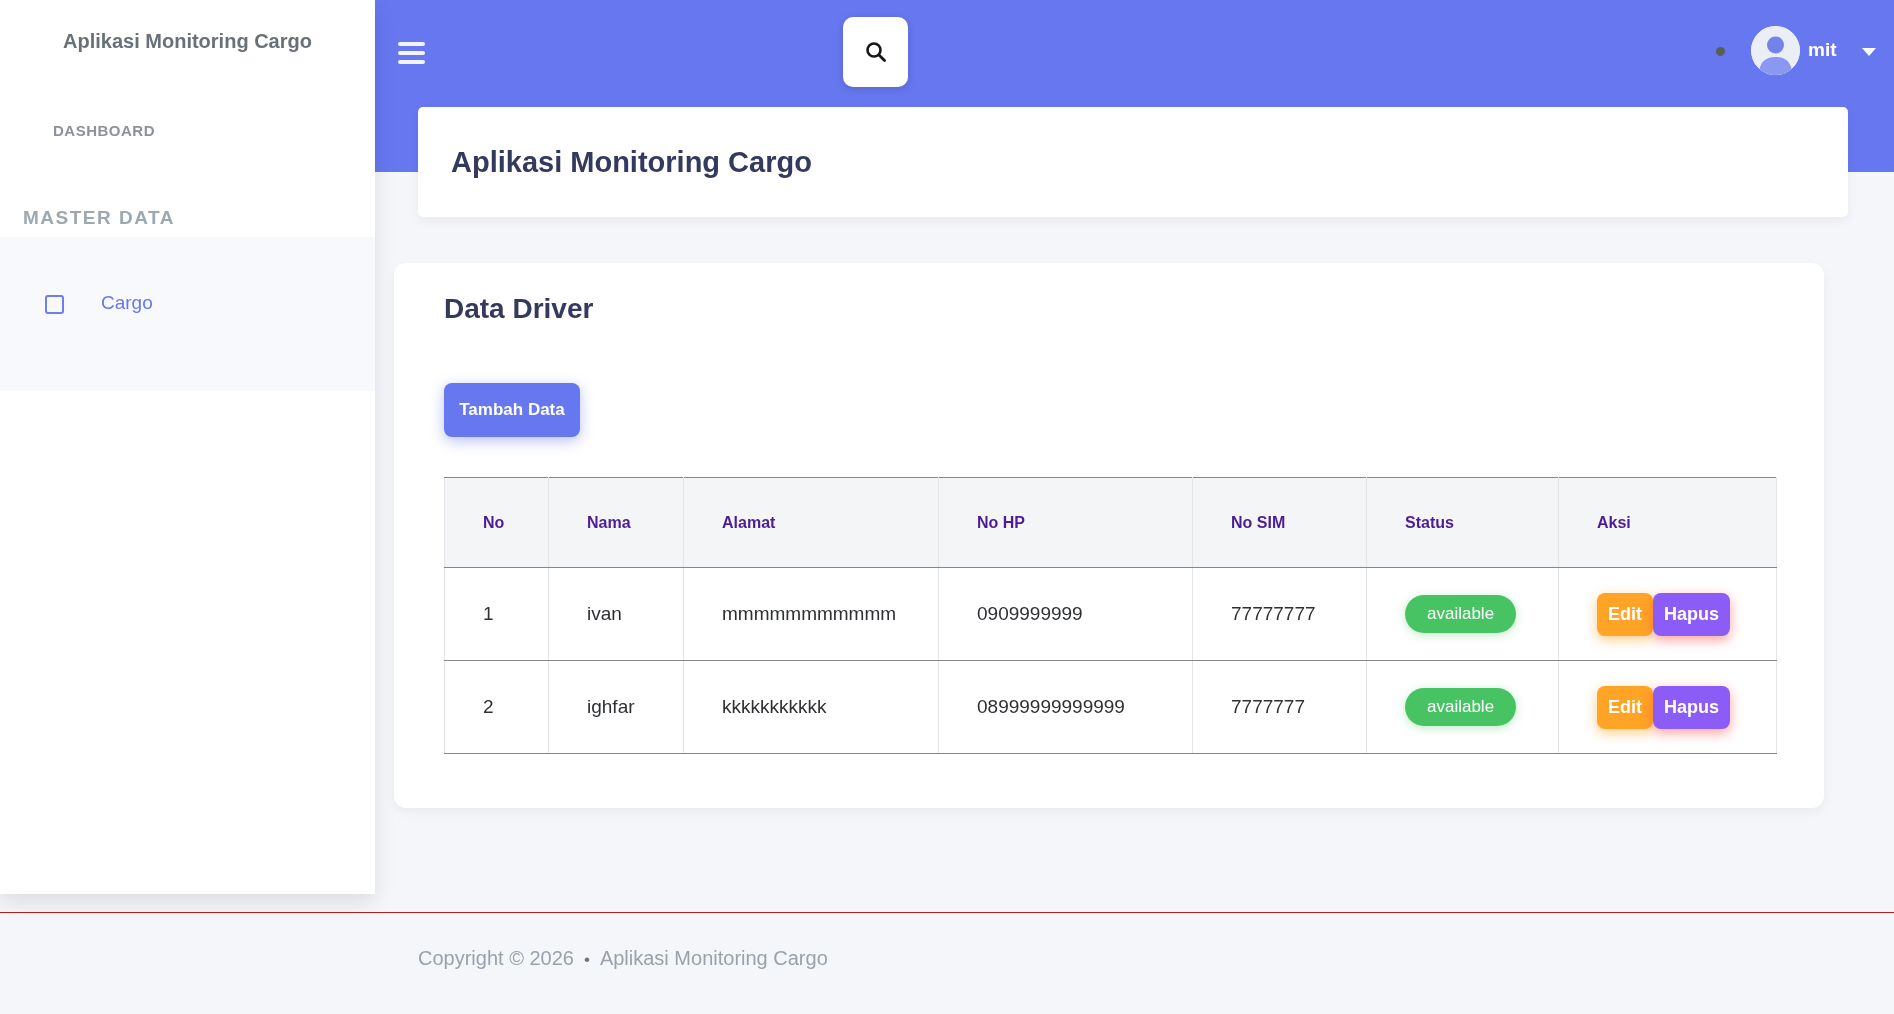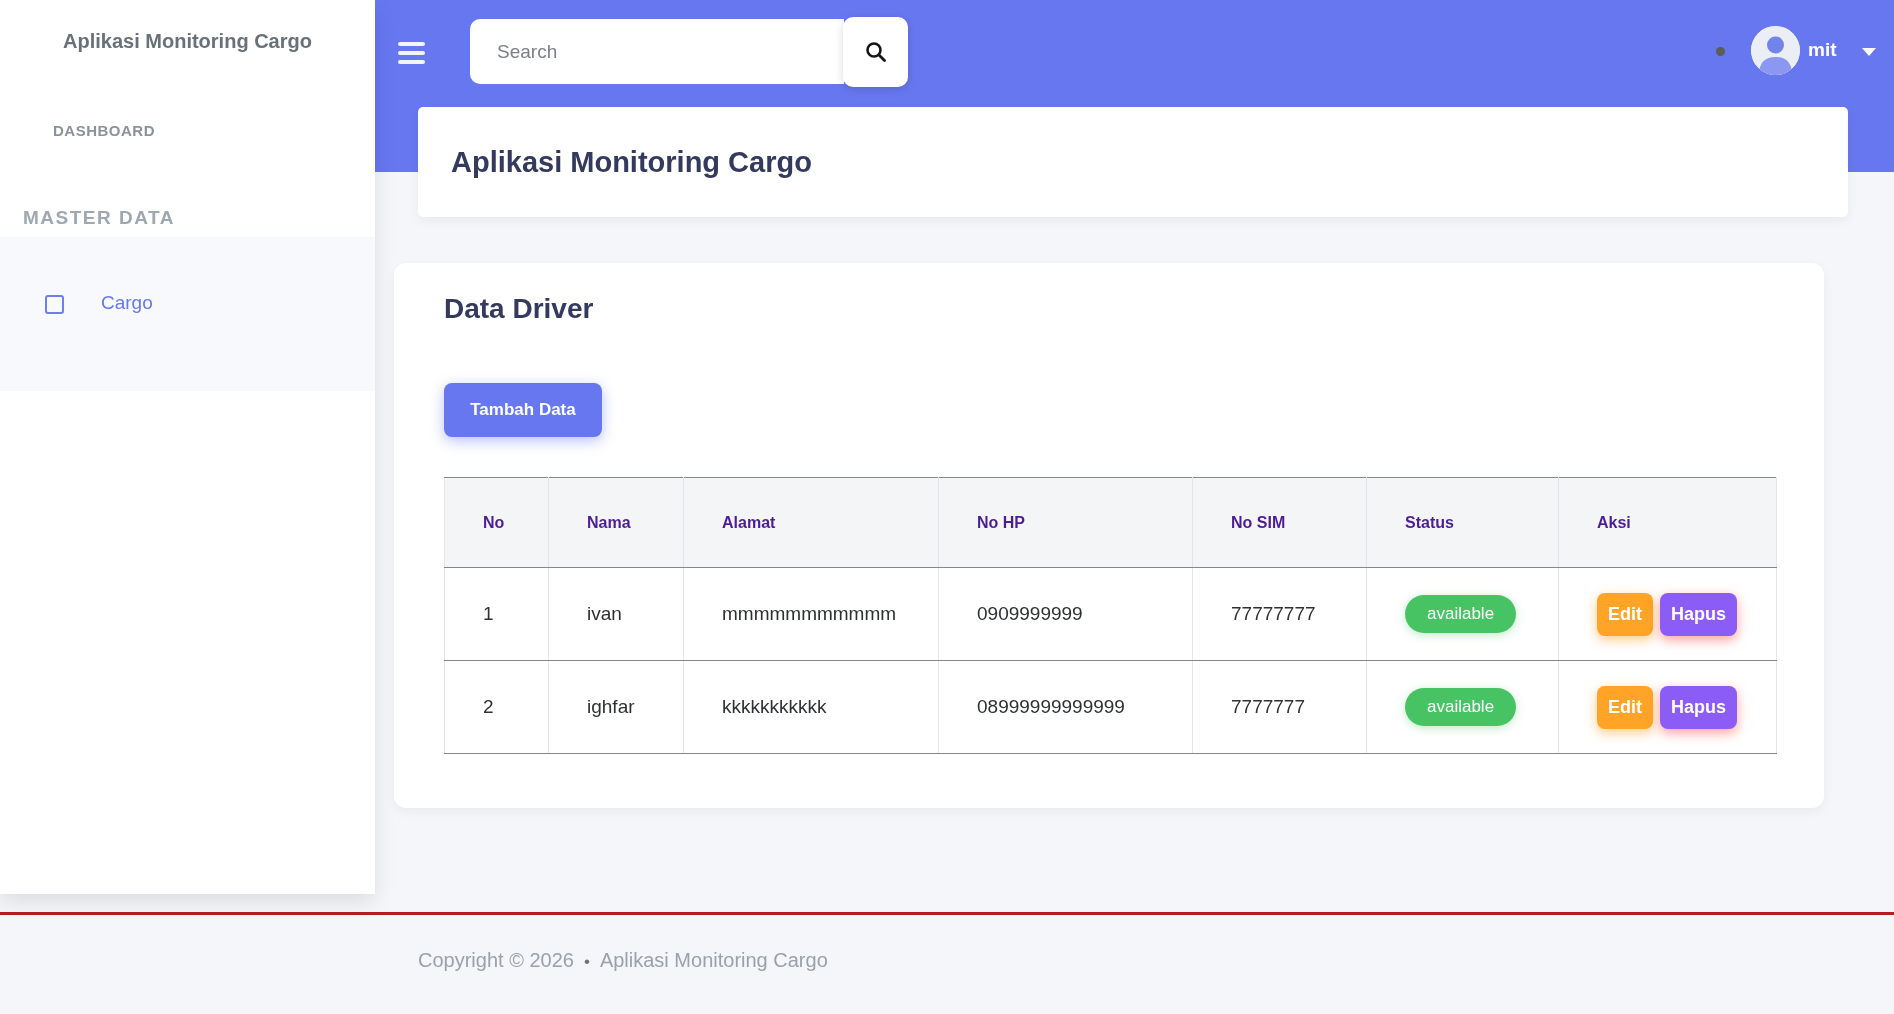--- a/index.html
+++ b/index.html
@@ -45,57 +45,56 @@
 
   
   .header-card { position:absolute; left:418px; top:107px; width:1430px; height:110px; background:#ffffff;
     border-radius:5px; box-shadow:0 4px 12px rgba(0,0,0,.05); z-index:3; display:flex; align-items:center; }
   .page-title { font-size:29px; font-weight:bold; color:#34395e; margin-left:33px; }
 
   
   .content-card { position:absolute; left:394px; top:263px; width:1430px; height:545px; background:#ffffff;
     border-radius:12px; box-shadow:0 4px 12px rgba(0,0,0,.05); z-index:3; }
   .card-title { position:absolute; left:50px; top:30px; font-size:28px; font-weight:bold; color:#34395e; }
-  .add-btn { position:absolute; left:50px; top:120px; width:158px; height:54px; background:#6777ef;
+  .add-btn { position:absolute; left:50px; top:120px; width:136px; height:54px; background:#6777ef;
     color:#ffffff; border:none; border-radius:8px; font-family:inherit; font-size:17px; font-weight:bold;
     cursor:pointer; box-shadow:0 4px 14px rgba(103,119,239,.45); }
 
   
   .data-table { position:absolute; left:50px; top:214px; width:1332px; border-collapse:collapse; table-layout:fixed; }
   .data-table th { height:90px; background:#f4f5f7; font-size:16px; font-weight:bold; color:#4c1d95;
     text-align:left; padding-left:38px; border-top:1px solid #85878b; border-bottom:1px solid #85878b;
     border-left:1px solid #e4e5e9; border-right:1px solid #e4e5e9; }
   .data-table td { height:93px; background:#ffffff; font-size:19px; color:#2e3033;
     text-align:left; padding-left:38px; vertical-align:middle;
     border-bottom:1px solid #85878b; border-left:1px solid #e4e5e9; border-right:1px solid #e4e5e9; }
   .badge-success { display:inline-block; padding:9px 22px; border-radius:20px; background:#47c363;
     color:#ffffff; font-size:17px; box-shadow:0 2px 10px rgba(71,195,99,.35); }
-  .actions { display:flex; gap:7px; }
+  .actions { display:flex; }
   .btn-edit { width:56px; height:43px; background:#ffa426; border:none; border-radius:8px; color:#ffffff;
     font-family:inherit; font-size:18px; font-weight:600; cursor:pointer; box-shadow:0 4px 12px rgba(255,164,38,.55); }
   .btn-delete { width:77px; height:43px; background:#8b5cf6; border:none; border-radius:8px; color:#ffffff;
     font-family:inherit; font-size:18px; font-weight:600; cursor:pointer; box-shadow:0 4px 12px rgba(252,84,75,.55); }
 
   
-  .page-footer { position:absolute; left:0; top:912px; width:1894px; height:102px; border-top:3px solid #b91c1c; }
+  .page-footer { position:absolute; left:0; top:912px; width:1894px; height:102px; border-top:1px solid #b91c1c; }
   .footer-text { position:absolute; left:418px; top:34px; font-size:20px; color:#99a1ad; }
   .footer-text .sep { color:#6c7480; margin:0 10px; font-size:17px; }
 </style>
 </head>
 <body>
 
 <div class="canvas">
 
   <header class="topbar">
     <div class="hamburger">
       <span></span>
         <span></span>
         <span></span>
     </div>
-    <input class="search-input" type="text" placeholder="Search" style="">
     <button class="search-btn">
       <svg width="24" height="24" viewBox="0 0 24 24">
         <circle cx="10" cy="10" r="6.5" fill="none" stroke="#161616" stroke-width="2.6"></circle>
         <line x1="15" y1="15" x2="20.5" y2="20.5" stroke="#161616" stroke-width="2.8" stroke-linecap="round"></line>
       </svg>
     </button>
     <span class="notif-dot"></span>
     <div class="avatar">
       <svg width="49" height="49" viewBox="0 0 49 49">
         <circle cx="24.5" cy="24.5" r="24.5" fill="#eceef6"></circle>

